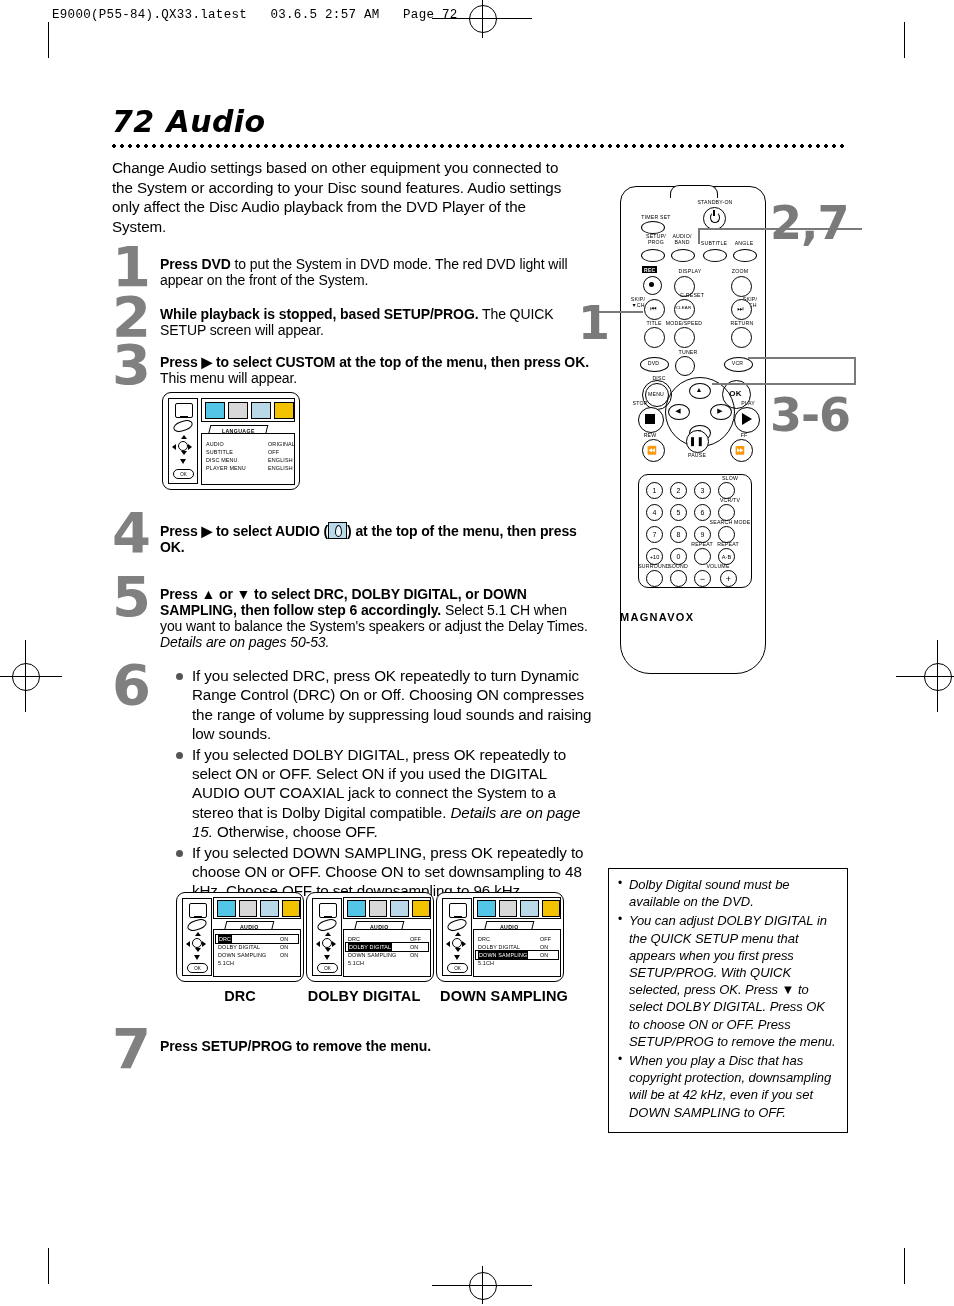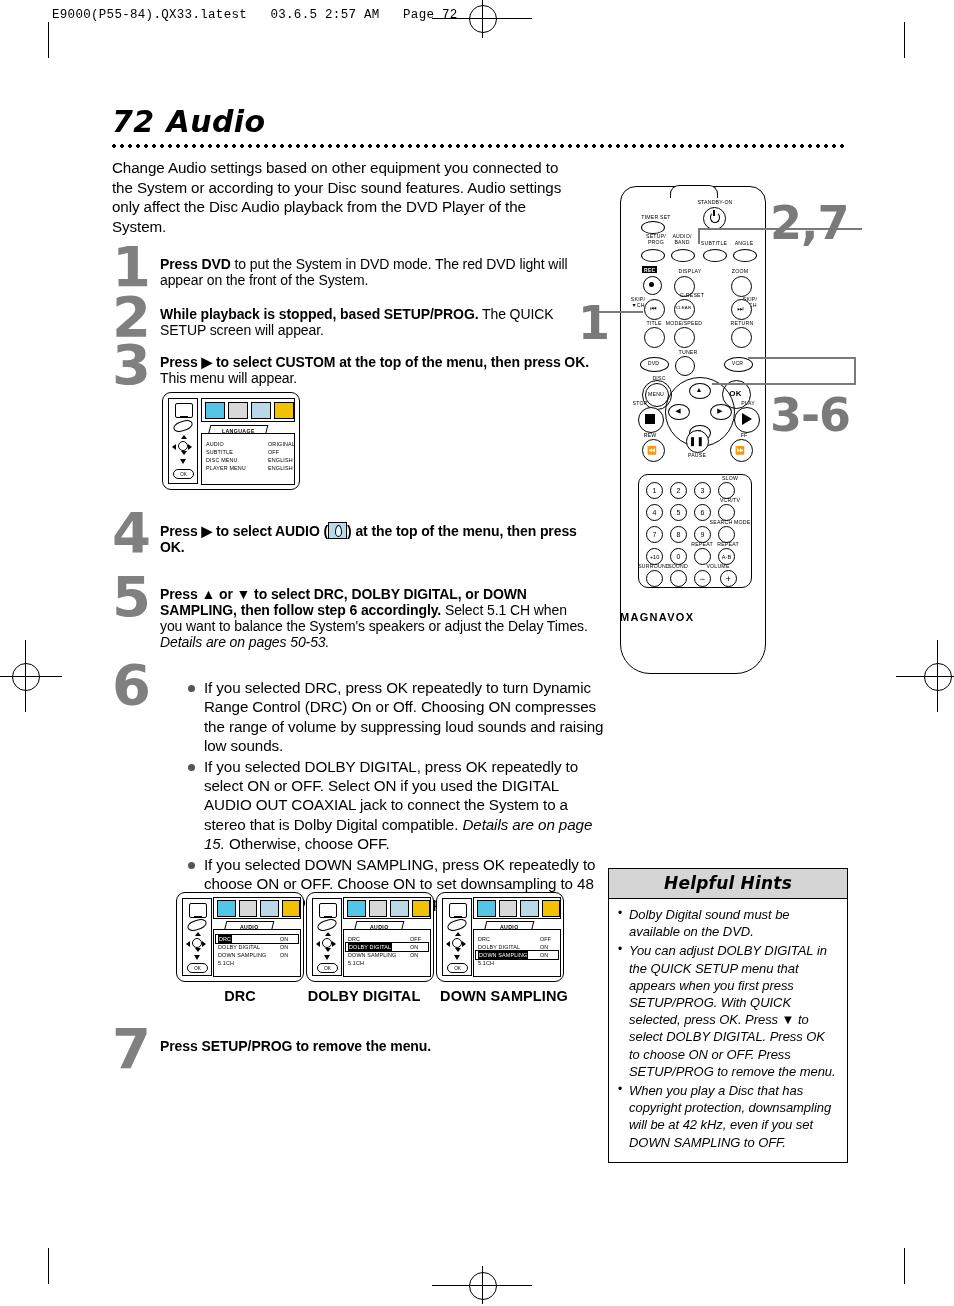--- a/index.html
+++ b/index.html
@@ -59,21 +59,21 @@
 
   .bullets{position:absolute;left:62px;top:6px;width:420px;}
   .bullets li{
     list-style:none;position:relative;padding-left:18px;margin:0 0 1px 0;
     font-size:15.2px;line-height:19.4px;letter-spacing:-.1px;
   }
   .bullets li:before{
     content:"";position:absolute;left:2px;top:7px;width:7px;height:7px;
     border-radius:50%;background:#555;
   }
-  .bullets{padding:0;margin:12px;}
+  .bullets{padding:0;margin:0;}
 
   
   .osd{position:absolute;background:#fff;border:1.6px solid #000;border-radius:9px;}
   .osd .leftcol{position:absolute;left:5px;top:5px;bottom:5px;width:28px;border:1.3px solid #000;background:#fff;}
   .osd .iconbar{position:absolute;border:1.3px solid #000;background:#fff;display:flex;align-items:center;}
   .osd .micon{width:18px;height:15px;border:1.2px solid #000;margin-left:3px;display:flex;align-items:center;justify-content:center;}
   .osd .micon.globe{background:#53c6e8;}
   .osd .micon.screen{background:#d8d8d8;}
   .osd .micon.sound{background:#b9d9e8;}
   .osd .micon.lock{background:#f2c200;}
@@ -564,21 +564,20 @@
 
   <div class="leader" style="left:598px;top:311px;width:45px;height:2.4px;"></div>
   <div class="callout" style="left:578px;top:296px;font-size:46px;">1</div>
 
   <div class="leader" style="left:748px;top:357px;width:108px;height:2.4px;"></div>
   <div class="leader" style="left:712px;top:383px;width:144px;height:2.4px;"></div>
   <div class="leader" style="left:854px;top:357px;width:2.4px;height:28px;"></div>
   <div class="callout" style="left:770px;top:344px;font-size:46px;margin-top:44px;">3-6</div>
 
   <div class="hints">
-    <div class="hints-hd">Helpful Hints</div>
     <ul id="hints-list">
         <li>Dolby Digital sound must be available on the DVD.</li>
         <li>You can adjust DOLBY DIGITAL in the QUICK SETUP menu that appears when you first press SETUP/PROG. With QUICK selected, press OK. Press ▼ to select DOLBY DIGITAL. Press OK to choose ON or OFF. Press SETUP/PROG to remove the menu.</li>
         <li>When you play a Disc that has copyright protection, downsampling will be at 42 kHz, even if you set DOWN SAMPLING to OFF.</li>
       </ul>
   </div>
 
 </div>
 
 </body></html>

